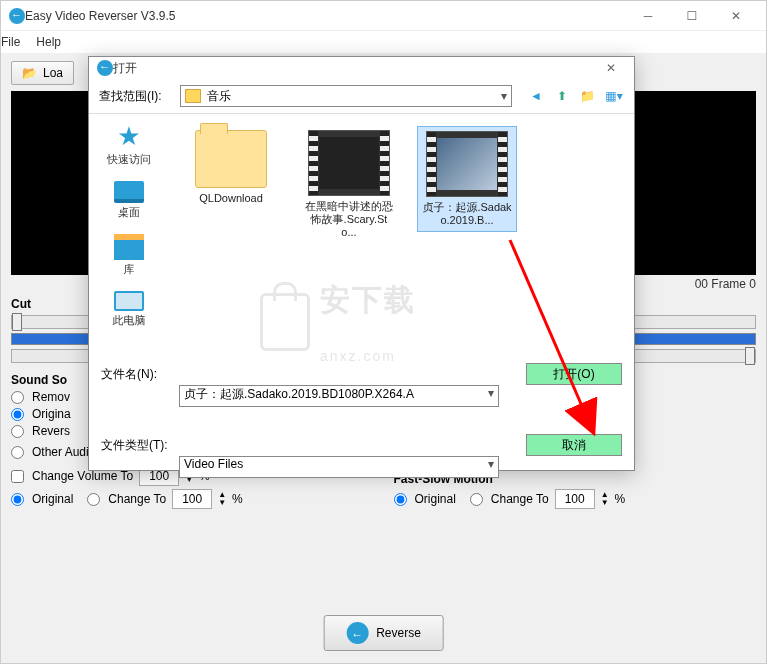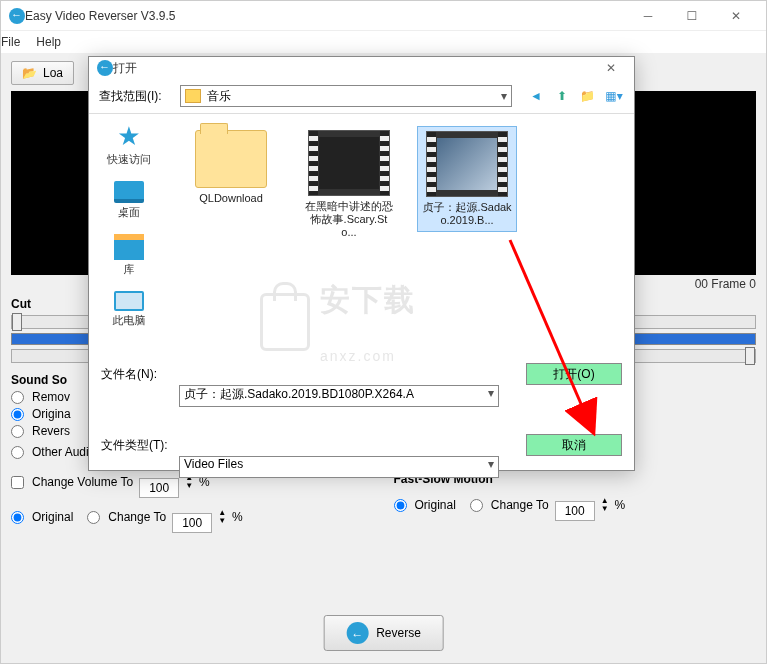--- a/index.html
+++ b/index.html
@@ -23,21 +23,21 @@
 .section-label { font-weight: bold; margin: 6px 0 2px; color: #000; }
 .cut-area { position: relative; height: 46px; }
 .cut-bar { height: 12px; background: linear-gradient(#2a6fd6,#2a6fd6); border: 1px solid #888; margin-top: 4px; }
 .cut-slider { height: 14px; background: #e9e9e9; border: 1px solid #aaa; position: relative; margin-top: 4px;}
 .cut-slider .handle { position:absolute; width:10px; height:18px; top:-3px; background:#eee; border:1px solid #777;}
 
 .cols { display: flex; gap: 20px; margin-top: 6px; }
 .col { flex: 1; }
 .row { display: flex; align-items: center; gap: 6px; margin: 3px 0; }
 .row input[type=radio], .row input[type=checkbox] { margin-right: 2px; }
-.num-input { width: 40px; height: 20px; border: 1px solid #aaa; text-align: center; background: #fff; margin-top: 12px; }
+.num-input { width: 40px; height: 20px; border: 1px solid #aaa; text-align: center; background: #fff; }
 .browse-btn { width: 30px; height: 22px; background: #ddd; border: 1px solid #aaa; display: inline-flex; align-items: center; justify-content: center; }
 .text-input-long { flex:1; height: 22px; border: 1px solid #aaa; background: #fff; padding: 0 4px; }
 .disabled-btn { background:#e4e4e4; border:1px solid #bbb; color:#888; padding:3px 8px; }
 
 .reverse-btn { position:absolute; bottom:12px; left:50%; transform:translateX(-50%); background:linear-gradient(#f8f8f8,#e0e0e0); border:1px solid #999; padding:6px 22px; display:flex; align-items:center; gap:8px; border-radius:3px; }
 .reverse-btn .circ { width:22px; height:22px; border-radius:50%; background:#2a9fd6; display:flex; align-items:center; justify-content:center; color:#fff; }
 
 
 .file-dialog { position: absolute; left: 88px; top: 56px; width: 547px; height: 415px; background: #fff; border: 1px solid #888; box-shadow: 0 4px 20px rgba(0,0,0,0.25); z-index: 10; display:flex; flex-direction:column;}
 .fd-title { height: 28px; display: flex; align-items: center; padding: 0 8px; }

